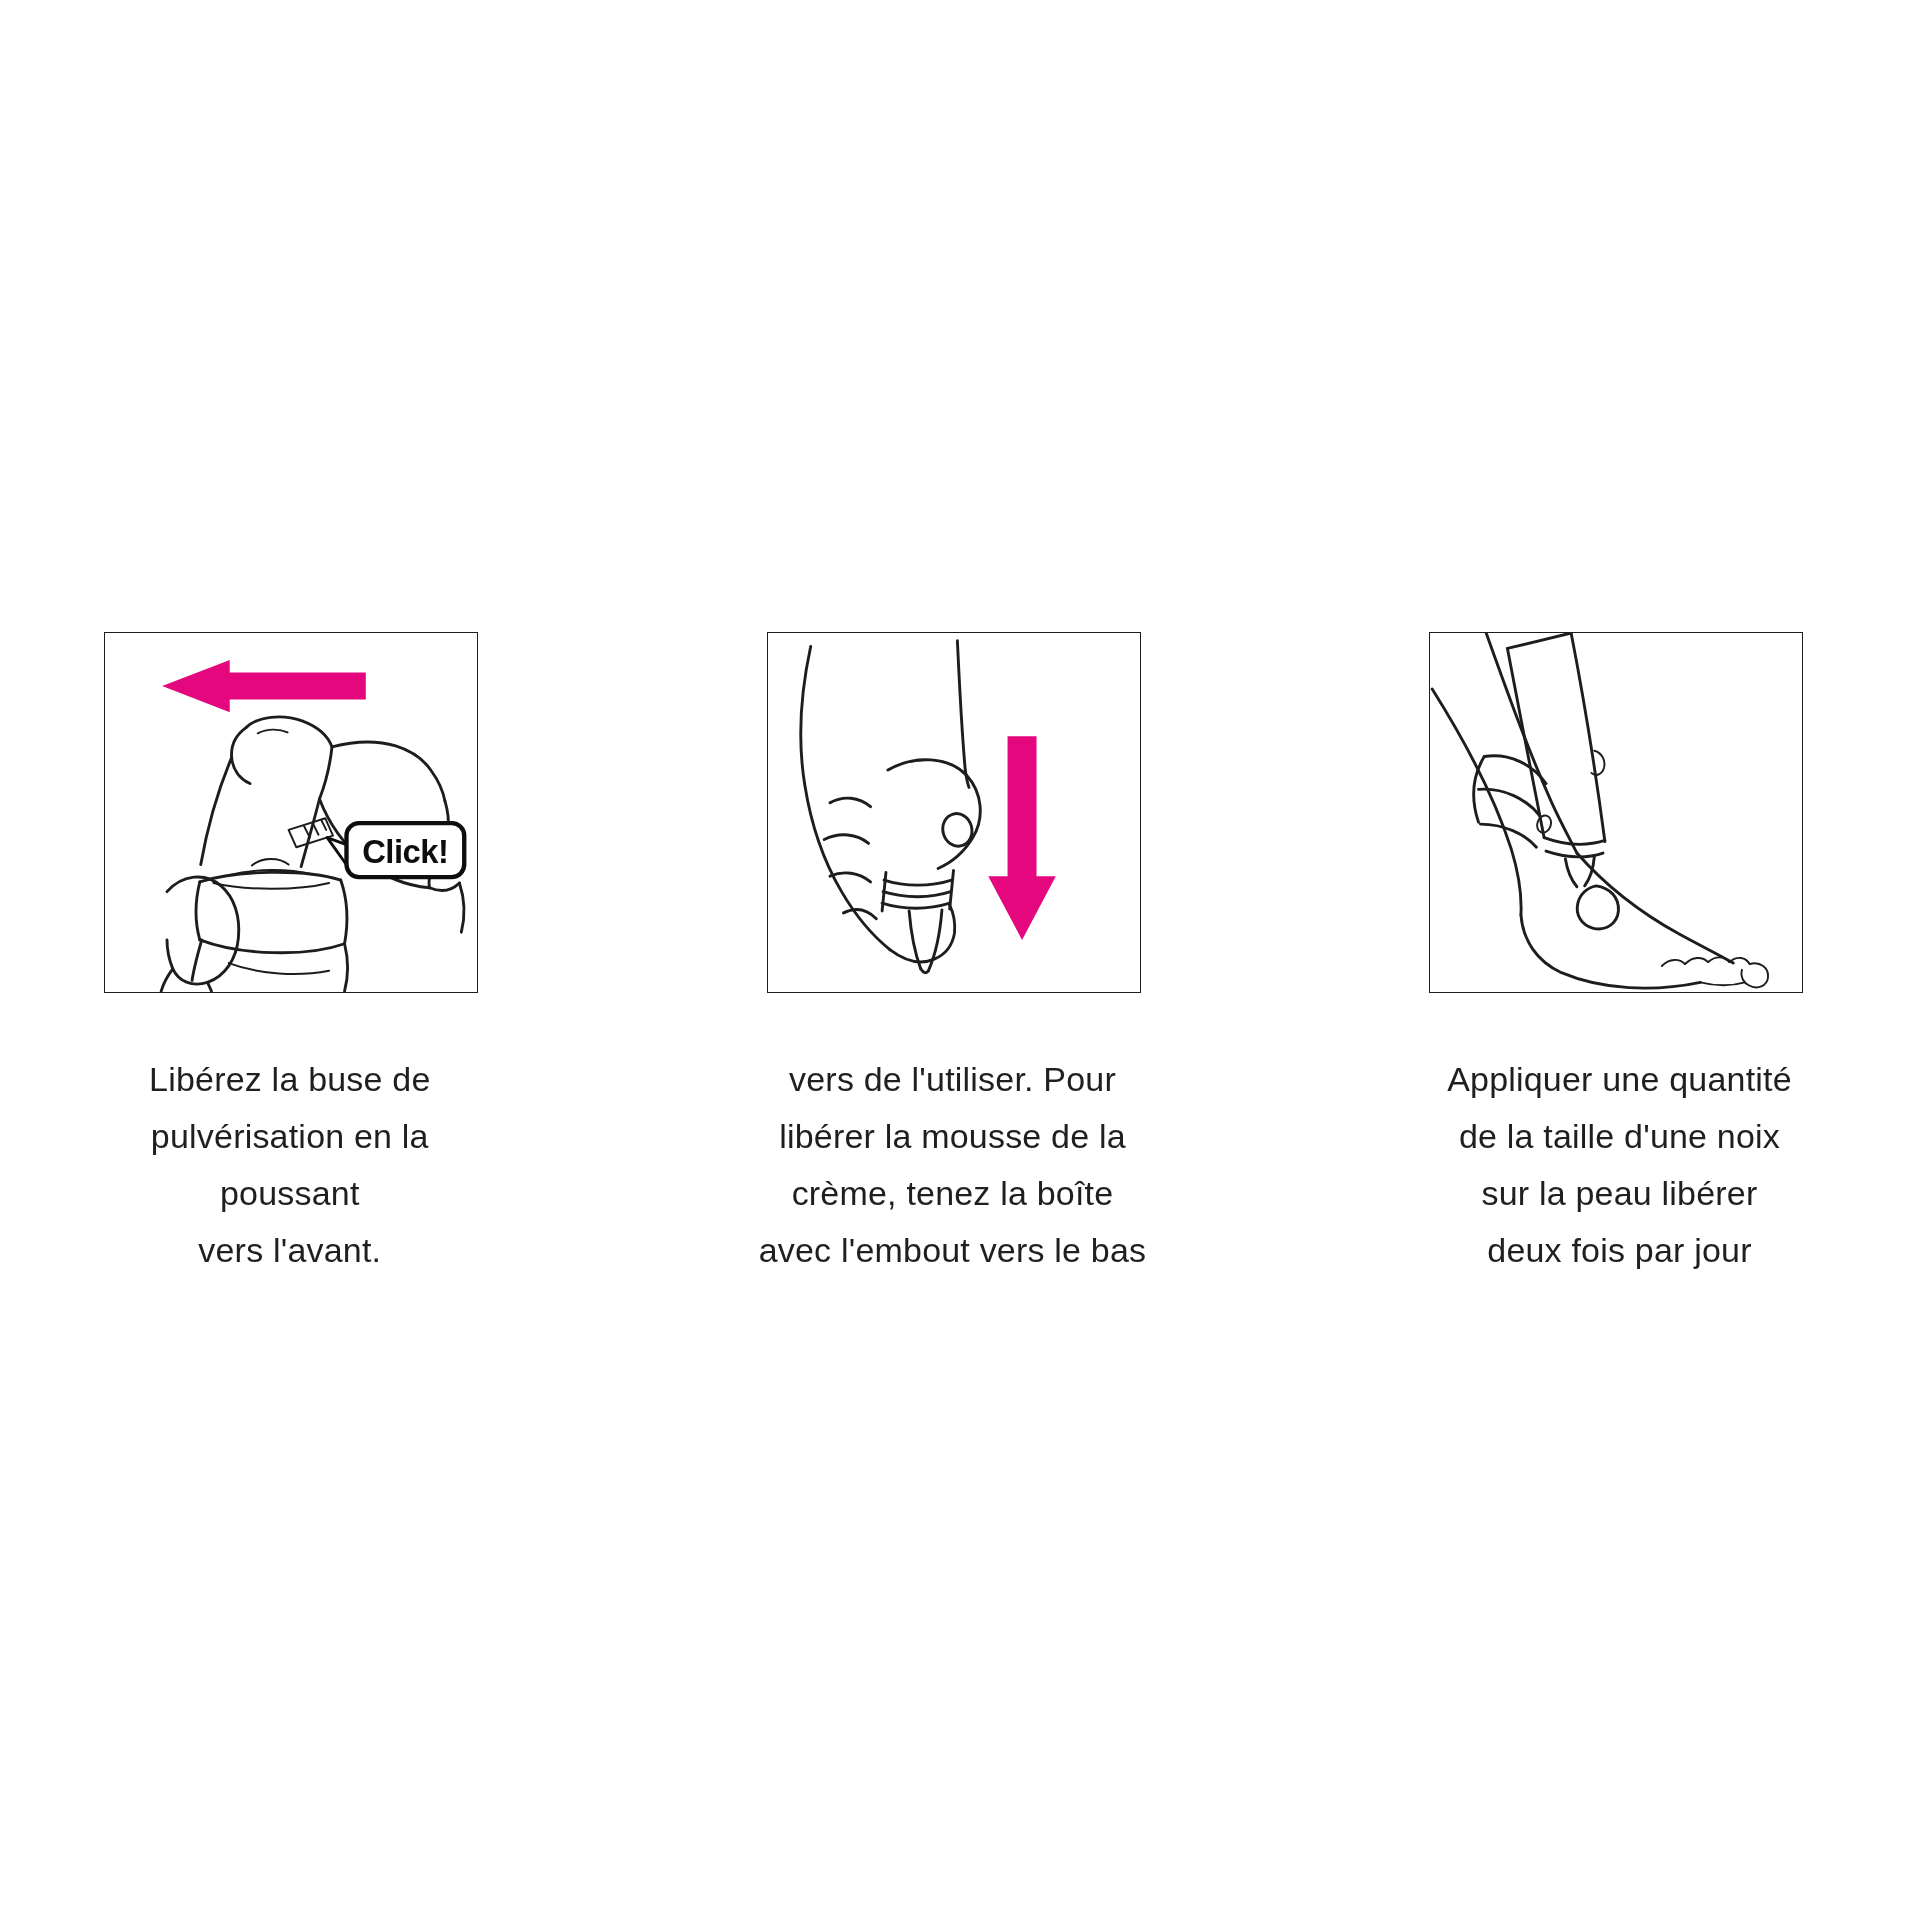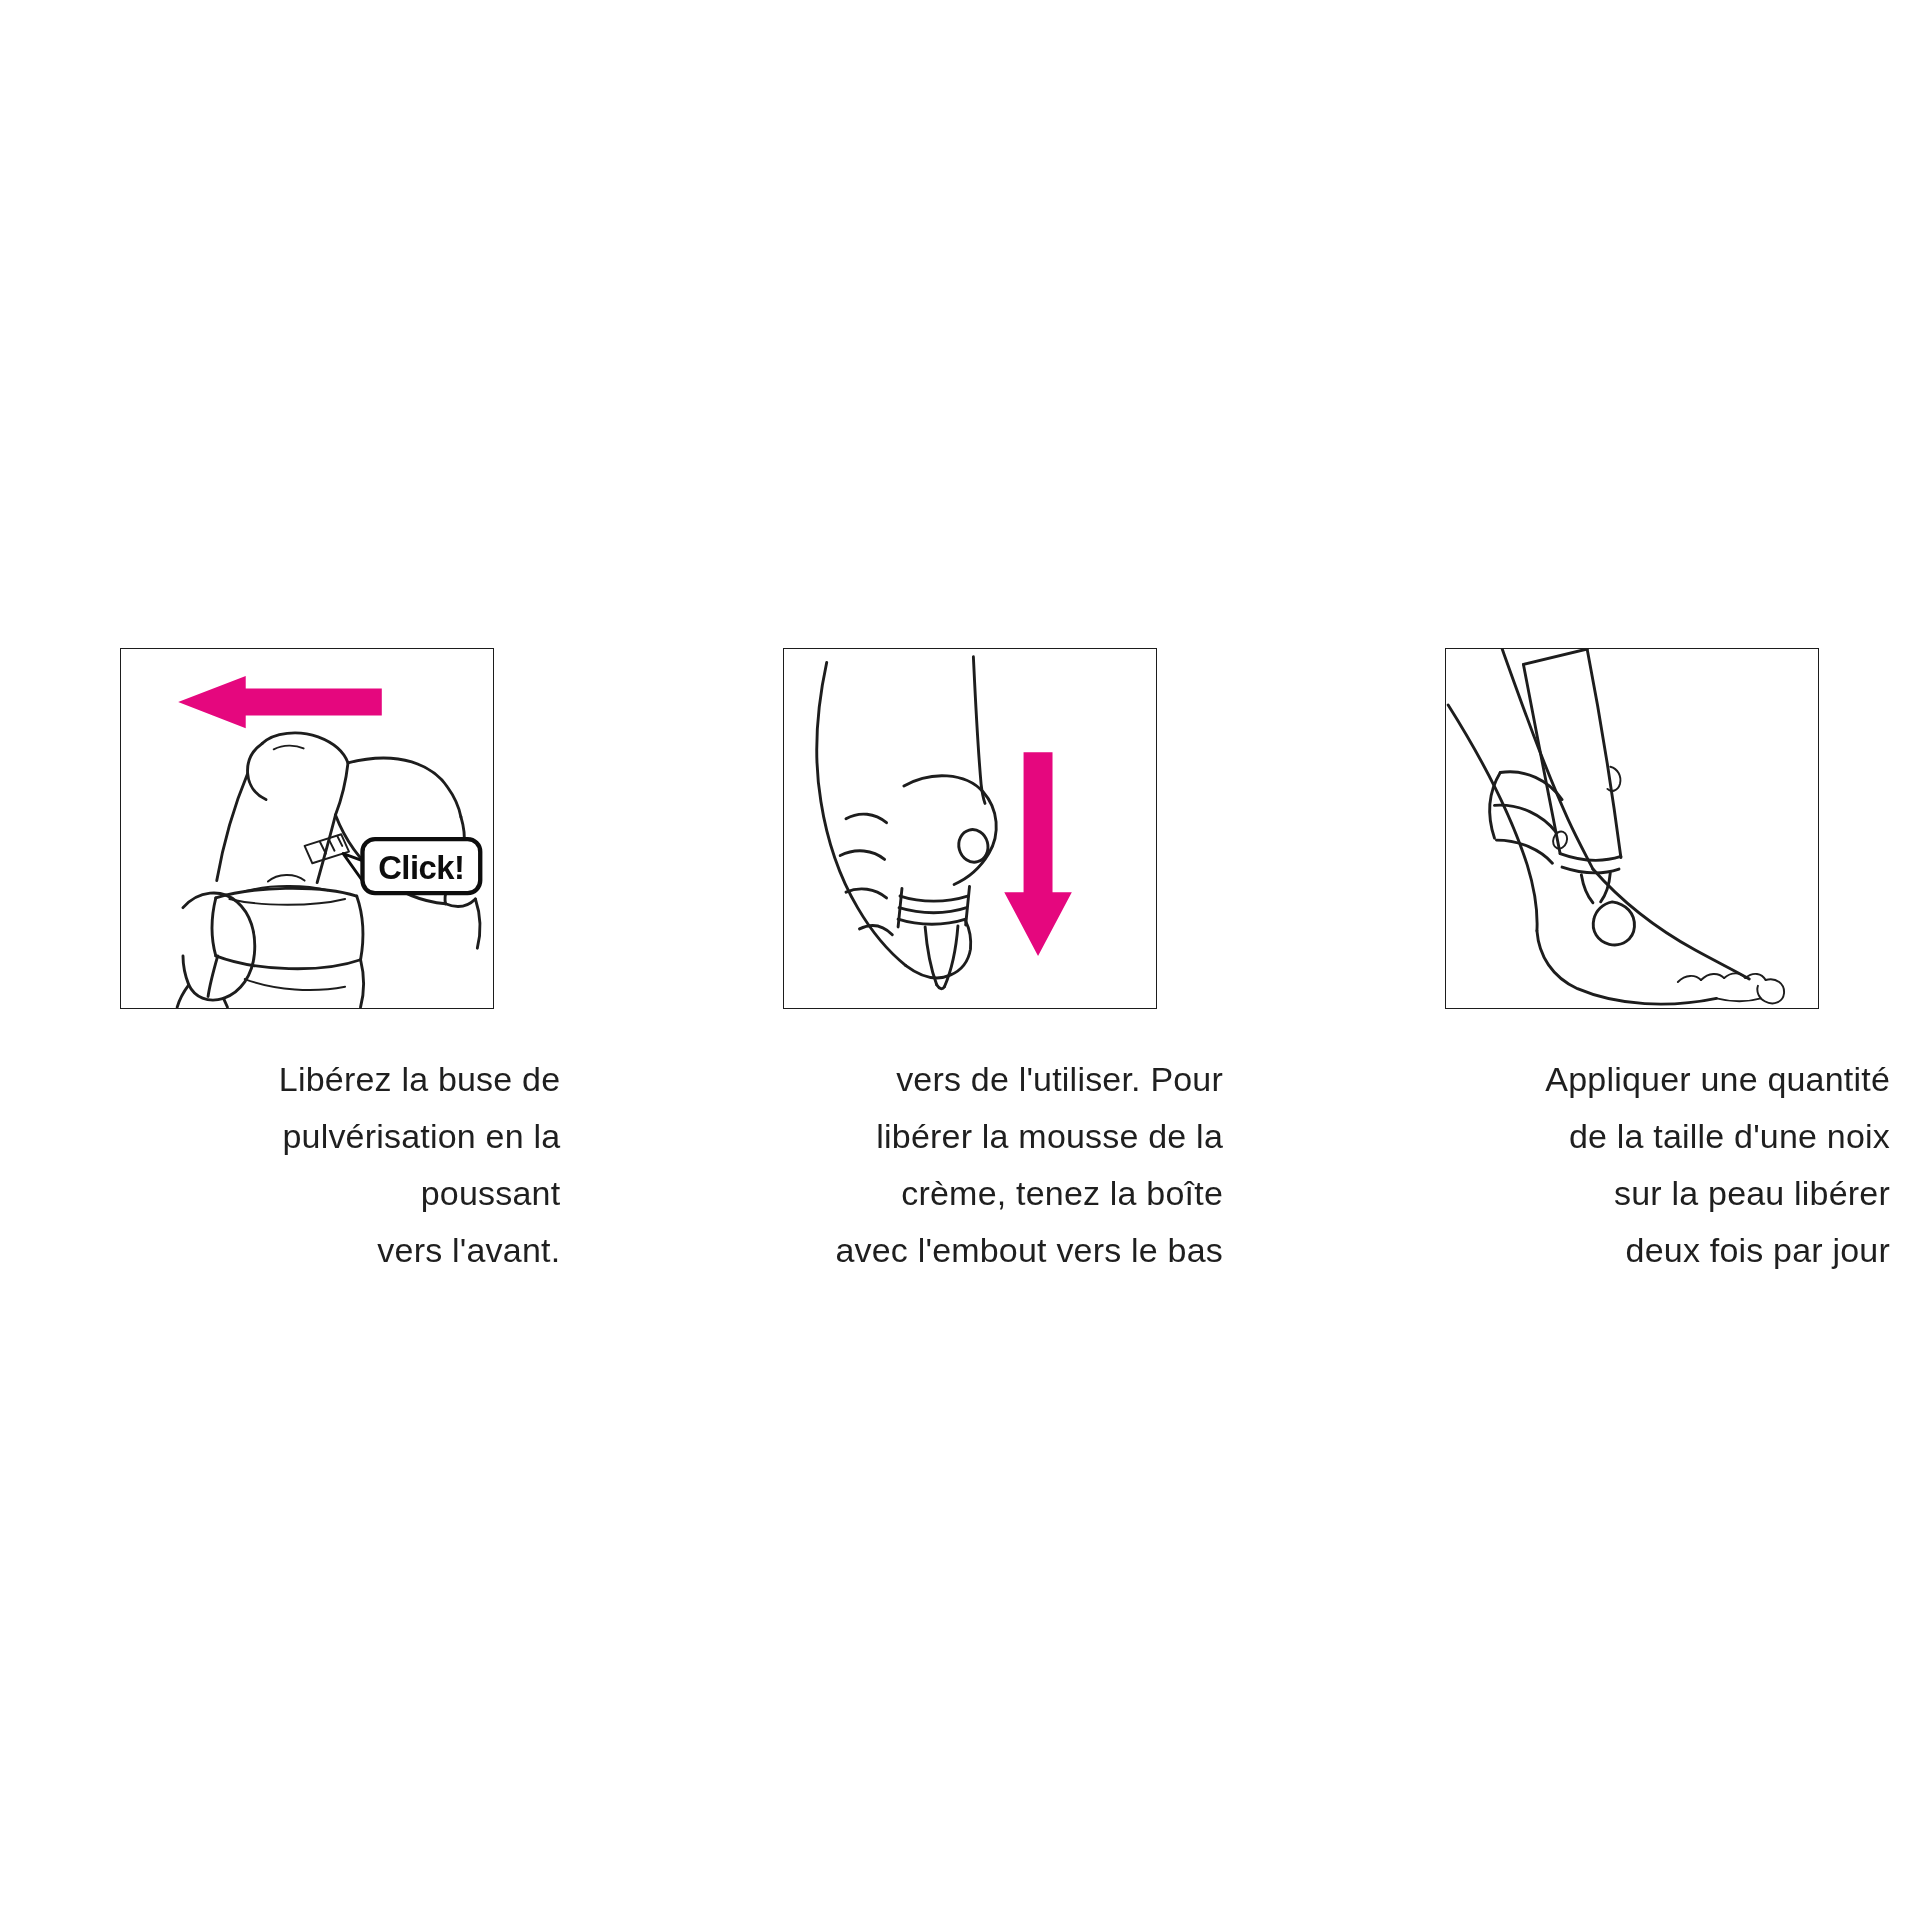--- a/index.html
+++ b/index.html
@@ -7,29 +7,29 @@
     --line:#1d1d1d;
     --text:#1f1f1f;
     --border:#1d1d1d;
   }
   html,body{margin:0;padding:0;background:#ffffff;}
   .canvas{
     position:relative;width:1931px;height:1931px;background:#ffffff;overflow:hidden;
     font-family:"Liberation Sans", sans-serif;
   }
   figure.panel{
-    position:absolute;top:632px;width:372px;height:359px;margin:16px;
+    position:absolute;top:632px;width:372px;height:359px;margin:0;
     border:1.9px solid var(--border);background:#fff;box-sizing:content-box;
   }
   .panel svg{display:block;width:100%;height:100%;}
   .art{fill:none;stroke:var(--line);stroke-width:3;stroke-linecap:round;stroke-linejoin:round;}
   .art .thin{stroke-width:2;}
   .arrow{fill:var(--pink);stroke:none;}
   .caption{
-    position:absolute;top:1051px;width:541px;text-align:right;
+    position:absolute;top:1051px;width:541px;text-align:center;
     color:var(--text);font-size:34px;line-height:57px;letter-spacing:0.2px;
   }
   .bubble{fill:#ffffff;stroke:#0d0d0d;stroke-width:4.5;}
   .bubble-tail{fill:#ffffff;stroke:#0d0d0d;stroke-width:3;stroke-linejoin:round;}
   .bubble-text{
     font-family:"Liberation Sans", sans-serif;font-size:34px;font-weight:700;
     fill:#0d0d0d;text-anchor:middle;letter-spacing:-0.5px;
   }
 </style>
 </head>

